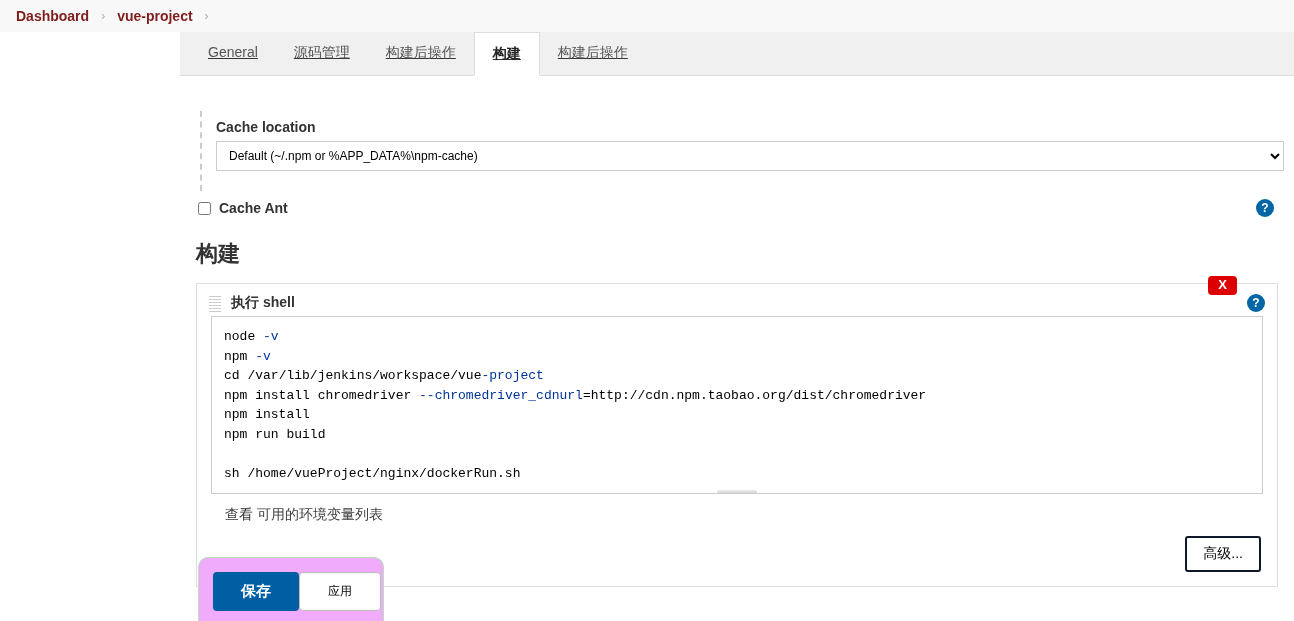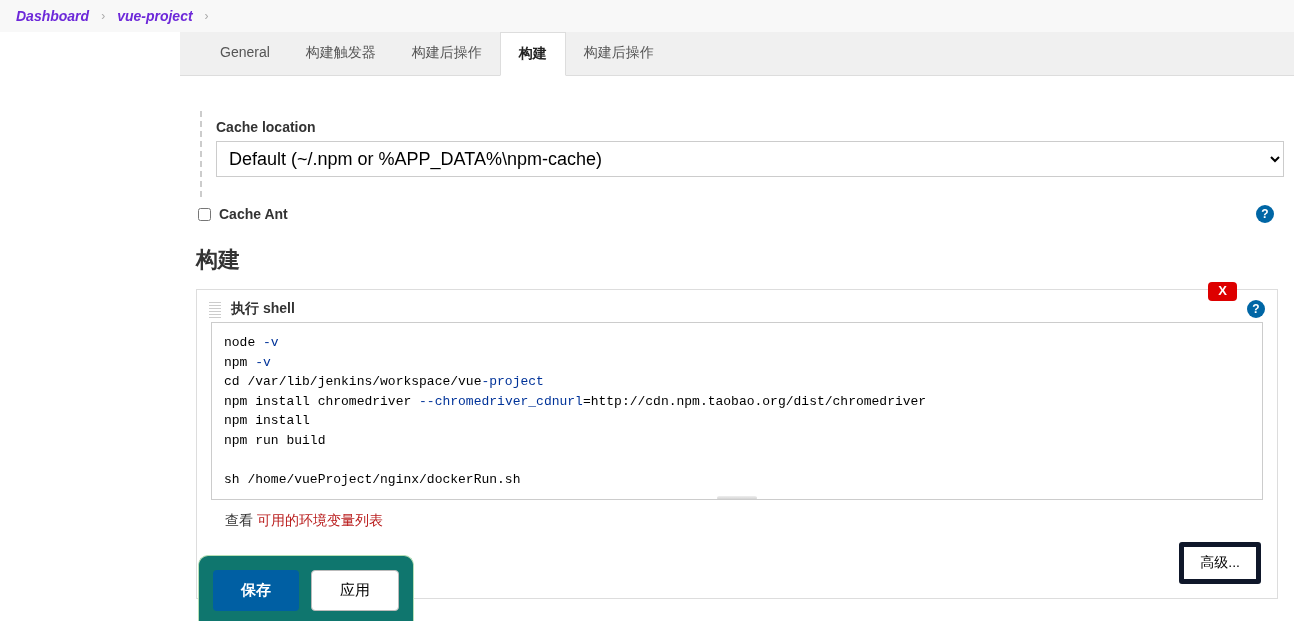--- a/index.html
+++ b/index.html
@@ -1,68 +1,68 @@
 <!DOCTYPE html>
 <html><head>
   <meta charset="utf-8">
   <style>
     * { box-sizing: border-box; margin: 0; padding: 0; }
     body { font-family: Arial, "Microsoft YaHei", sans-serif; font-size: 14px; color: #333; background: #fff; }
     
     .breadcrumb { display: flex; align-items: center; padding: 8px 16px; background: #f8f8f8; }
-    .breadcrumb-item { color: #6d28d9; font-weight: bold; cursor: pointer; font-style: italic; }
+    .breadcrumb-item { color: #7f1d1d; font-weight: bold; cursor: pointer; }
     .breadcrumb-sep { color: #aaa; margin: 0 12px; font-size: 12px; }
     
     .main-container { display: flex; }
     .left-spacer { width: 180px; flex-shrink: 0; }
     .content-area { flex: 1; min-width: 0; }
     
-    .tabs { display: flex; background: #f0f0f0; border-bottom: 1px solid #ddd; padding-left: 22px; }
+    .tabs { display: flex; background: #f0f0f0; border-bottom: 1px solid #ddd; padding-left: 10px; text-decoration: underline; }
     .tab { padding: 12px 18px; color: #555; cursor: pointer; }
     .tab.active { background: #fff; border: 1px solid #ddd; border-bottom: 1px solid #fff; margin-bottom: -1px; color: #222; font-weight: bold; }
     
     .config-content { padding: 0 10px; }
     
     .section-border { border-left: 2px dashed #ccc; margin-left: 10px; padding-left: 14px; padding-bottom: 8px; margin-top: 35px; }
     
     .cache-label { font-weight: bold; padding: 8px 0 6px 0; }
     .select-wrap { margin-bottom: 12px; }
-    .select { width: 100%; padding: 6px 8px; border: 1px solid #ccc; font-size: 18px; background: #fff; }
+    .select { width: 100%; padding: 6px 8px; border: 1px solid #ccc; font-size: 12px; background: #fff; }
     
     .checkbox-row { display: flex; align-items: center; padding: 8px 0 8px 8px; }
     .checkbox-row label { margin-left: 8px; font-weight: bold; }
     .help-icon { margin-left: auto; width: 18px; height: 18px; border-radius: 50%; background: #0066a5; color: #fff; font-size: 12px; font-weight: bold; display: flex; align-items: center; justify-content: center; cursor: pointer; margin-right: 10px; }
     
     .section-title { font-size: 22px; font-weight: bold; padding: 14px 0 10px 6px; }
     
     .build-step-box { border: 1px solid #ddd; margin: 4px 6px; position: relative; padding-bottom: 14px; }
     .build-step-header { display: flex; align-items: flex-end; padding: 10px 16px 4px 12px; }
     .drag-handle { width: 12px; height: 16px; background: repeating-linear-gradient(0deg, #ccc, #ccc 1px, transparent 1px, transparent 3px); margin-right: 10px; cursor: move; }
     .step-title { font-weight: bold; }
     .delete-btn { position: absolute; top: -8px; right: 40px; background: #d00; color: #fff; border: none; padding: 1px 10px 3px; border-radius: 4px; font-weight: bold; cursor: pointer; font-size: 13px; }
     .help-right { position: absolute; top: 10px; right: 12px; width: 18px; height: 18px; border-radius: 50%; background: #0066a5; color: #fff; font-size: 12px; font-weight: bold; display: flex; align-items: center; justify-content: center; cursor: pointer; }
     
     .cmd-label { padding: 4px 0 6px 28px; }
     
     .code-box { margin: 0 14px; border: 1px solid #ccc; padding: 10px 12px; font-family: "Courier New", monospace; font-size: 13px; line-height: 1.5; white-space: pre; overflow-x: auto; background: #fff; min-height: 140px; position: relative; }
     .code-box::after { content: ""; position: absolute; bottom: -1px; left: 50%; width: 40px; height: 4px; margin-left: -20px; background: linear-gradient(#eee, #ccc); border-radius: 2px; }
     
     .see-row { padding: 12px 0 6px 28px; }
-    .see-link { color: #b91c1c; cursor: pointer; }
+    .see-link { color: #404040; cursor: pointer; }
     
     .advanced-btn-row { display: flex; justify-content: flex-end; padding: 6px 16px 0 0; }
-    .advanced-btn { border: 5px solid #0f172a; background: #fff; padding: 7px 16px; font-size: 14px; cursor: pointer; border-radius: 3px; }
+    .advanced-btn { border: 2px solid #0f172a; background: #fff; padding: 7px 16px; font-size: 14px; cursor: pointer; border-radius: 3px; }
     
     .add-step-row { padding: 12px 0 0 16px; }
     .add-step-btn { border: 1px solid #bbb; background: #fff; padding: 5px 10px; font-size: 13px; color: #555; cursor: pointer; border-radius: 3px; }
     .add-step-btn::after { content: " ▾"; font-size: 10px; }
     
-    .save-bar { position: fixed; bottom: 0; left: 198px; border: 1px solid #b6e0b6; border-top-left-radius: 10px; border-top-right-radius: 10px; background: #0f766e; padding: 14px 14px 10px 14px; display: flex; gap: 12px; border-bottom: none; }
+    .save-bar { position: fixed; bottom: 0; left: 198px; border: 1px solid #b6e0b6; border-top-left-radius: 10px; border-top-right-radius: 10px; background: #f0abfc; padding: 14px 2px 10px 14px; display: flex; border-bottom: none; }
     .save-btn { background: #005fa3; color: #fff; border: none; padding: 10px 28px; font-size: 15px; cursor: pointer; border-radius: 4px; font-weight: bold; }
-    .apply-btn { background: #fff; border: 1px solid #bbb; padding: 10px 28px; font-size: 15px; cursor: pointer; border-radius: 4px; }
+    .apply-btn { background: #fff; border: 1px solid #bbb; padding: 10px 28px; font-size: 12px; cursor: pointer; border-radius: 4px; }
     
     .code-line { display: block; }
     .c-black { color: #000; }
     .c-navy { color: #003399; }
   </style>
 </head>
 <body>
 
 <div class="breadcrumb">
   <span class="breadcrumb-item">Dashboard</span>
@@ -70,21 +70,21 @@
   <span class="breadcrumb-item">vue-project</span>
   <span class="breadcrumb-sep">›</span>
 </div>
 
 <div class="main-container">
   <div class="left-spacer"></div>
   <div class="content-area">
 
     <div class="tabs">
       <div class="tab">General</div>
-      <div class="tab">构建触发器</div>
+      <div class="tab">源码管理</div>
       <div class="tab">构建后操作</div>
       <div class="tab active">构建</div>
       <div class="tab">构建后操作</div>
     </div>
 
     <div class="config-content">
 
       <div class="section-border">
         <div class="cache-label">Cache location</div>
         <div class="select-wrap">

